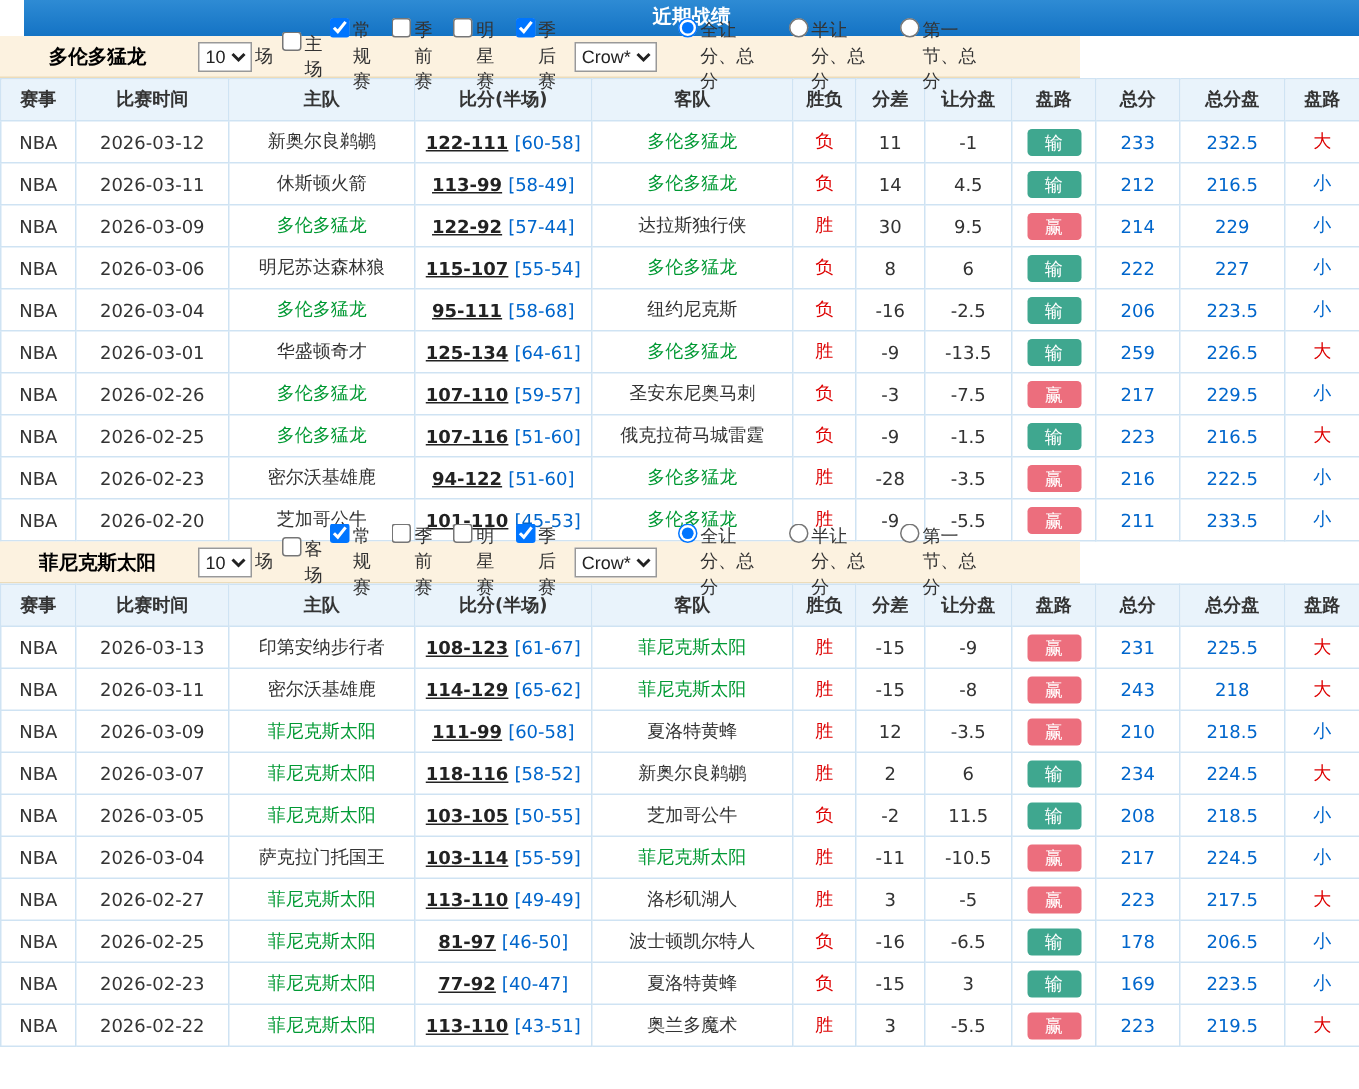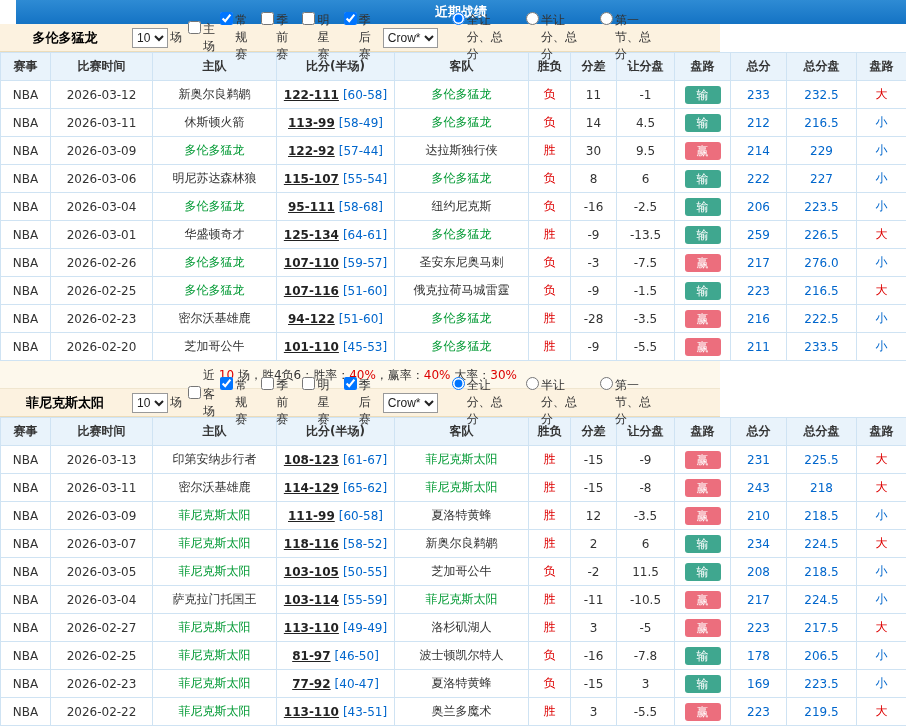--- a/index.html
+++ b/index.html
@@ -229,21 +229,21 @@
             <td class="dark">NBA</td>
             <td class="dark">2026-02-26</td>
             <td><span class="hl">多伦多猛龙</span></td>
             <td class="score"><b>107-110</b><span class="half">[59-57]</span></td>
             <td><span class="dark">圣安东尼奥马刺</span></td>
             <td class="red">负</td>
             <td class="dark">-3</td>
             <td class="dark">-7.5</td>
             <td><span class="badge win">赢</span></td>
             <td class="blue">217</td>
-            <td class="blue">276.0</td>
+            <td class="blue">229.5</td>
             <td class="blue">小</td>
           </tr>
           <tr>
             <td class="dark">NBA</td>
             <td class="dark">2026-02-25</td>
             <td><span class="hl">多伦多猛龙</span></td>
             <td class="score"><b>107-116</b><span class="half">[51-60]</span></td>
             <td><span class="dark">俄克拉荷马城雷霆</span></td>
             <td class="red">负</td>
             <td class="dark">-9</td>
@@ -276,21 +276,20 @@
             <td class="red">胜</td>
             <td class="dark">-9</td>
             <td class="dark">-5.5</td>
             <td><span class="badge win">赢</span></td>
             <td class="blue">211</td>
             <td class="blue">233.5</td>
             <td class="blue">小</td>
           </tr>
         </tbody>
       </table>
-      <div class="summary"><span>近 </span><span class="red">10</span><span> 场，胜4负6：胜率：</span><span class="red">40%</span><span>，赢率：</span><span class="red">40%</span><span> 大率：</span><span class="red">30%</span></div>
     </div>
     <div class="section">
       <div class="filterbar">
         <span class="teamname">菲尼克斯太阳</span>
         <select class="count-select"><option value="10">10</option></select>
         <span class="suffix">场</span>
         <label class="cb">
           <input type="checkbox" style="">
           <span>客场</span>
         </label>
@@ -457,21 +456,21 @@
             <td class="red">大</td>
           </tr>
           <tr>
             <td class="dark">NBA</td>
             <td class="dark">2026-02-25</td>
             <td><span class="hl">菲尼克斯太阳</span></td>
             <td class="score"><b>81-97</b><span class="half">[46-50]</span></td>
             <td><span class="dark">波士顿凯尔特人</span></td>
             <td class="red">负</td>
             <td class="dark">-16</td>
-            <td class="dark">-7.8</td>
+            <td class="dark">-6.5</td>
             <td><span class="badge lose">输</span></td>
             <td class="blue">178</td>
             <td class="blue">206.5</td>
             <td class="blue">小</td>
           </tr>
           <tr>
             <td class="dark">NBA</td>
             <td class="dark">2026-02-23</td>
             <td><span class="hl">菲尼克斯太阳</span></td>
             <td class="score"><b>77-92</b><span class="half">[40-47]</span></td>

